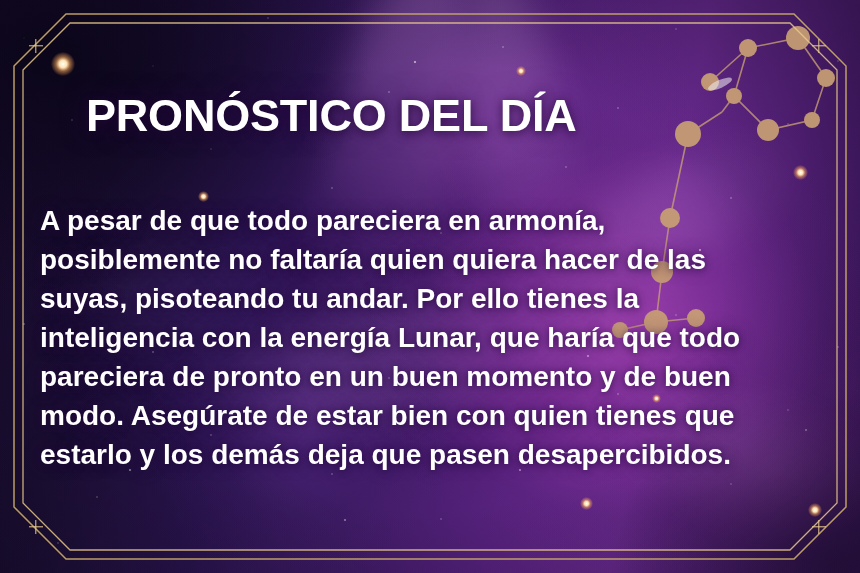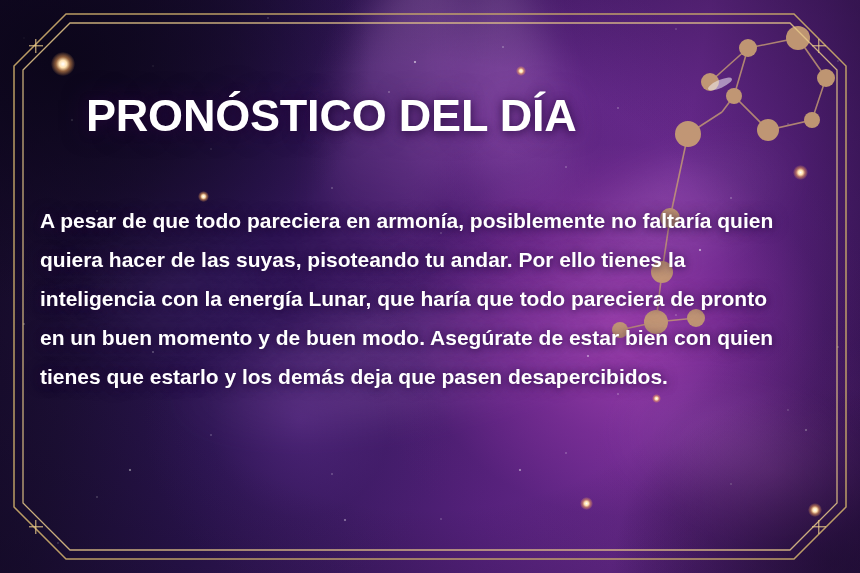--- a/index.html
+++ b/index.html
@@ -212,21 +212,21 @@
     color: #ffffff;
     text-shadow: 0 2px 10px rgba(30,5,50,.75), 0 0 26px rgba(60,10,90,.5);
     white-space: nowrap;
     margin-left: 40px;
   }
   .body-text {
     position: absolute;
     left: 40px;
     top: 201px;
     width: 744px;
-    font-size: 21px;
+    font-size: 28px;
     font-weight: 700;
     line-height: 39px;
     color: #ffffff;
     text-shadow: 0 1px 7px rgba(32,8,54,.70), 0 0 18px rgba(45,10,72,.45);
   }
 </style>
 </head>
 <body>
 
 <div id="poster">

